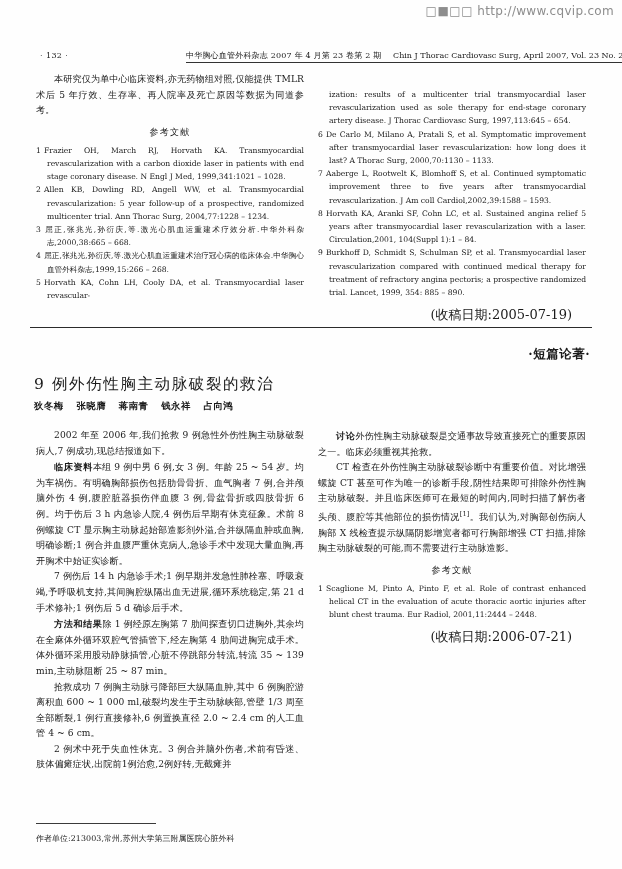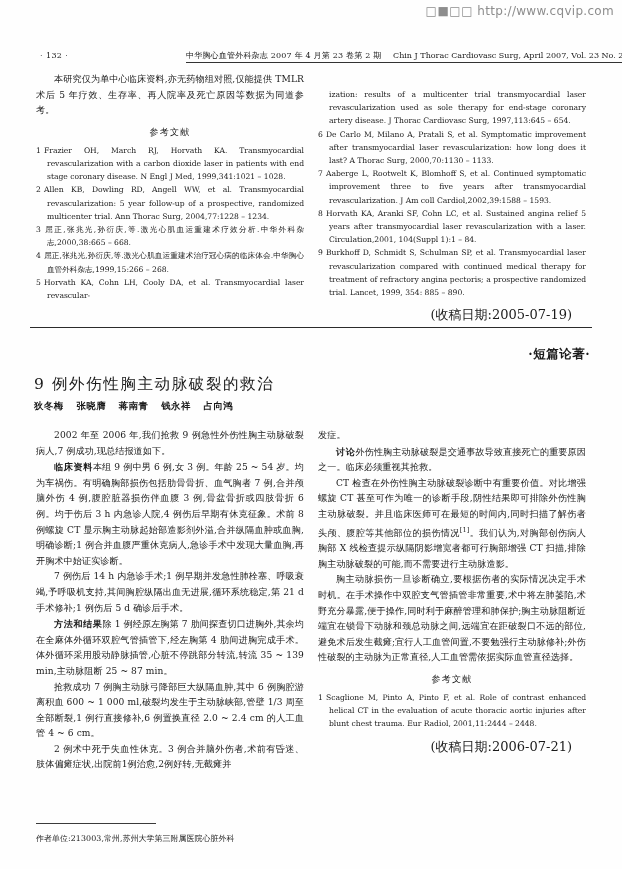--- a/index.html
+++ b/index.html
@@ -224,24 +224,22 @@
   <div class="col left" style="top:428px;">
     <p class="body indent">2002 年至 2006 年,我们抢救 9 例急性外伤性胸主动脉破裂病人,7 例成功,现总结报道如下。</p>
     <p class="body indent"><span class="lead">临床资料</span><span>本组 9 例中男 6 例,女 3 例。年龄 25 ~ 54 岁。均为车祸伤。有明确胸部损伤包括肋骨骨折、血气胸者 7 例,合并颅脑外伤 4 例,腹腔脏器损伤伴血腹 3 例,骨盆骨折或四肢骨折 6 例。均于伤后 3 h 内急诊人院,4 例伤后早期有休克征象。术前 8 例螺旋 CT 显示胸主动脉起始部造影剂外溢,合并纵隔血肿或血胸,明确诊断;1 例合并血腹严重休克病人,急诊手术中发现大量血胸,再开胸术中始证实诊断。</span></p>
     <p class="body indent">7 例伤后 14 h 内急诊手术;1 例早期并发急性肺栓塞、呼吸衰竭,予呼吸机支持,其间胸腔纵隔出血无进展,循环系统稳定,第 21 d 手术修补;1 例伤后 5 d 确诊后手术。</p>
     <p class="body indent"><span class="lead">方法和结果</span><span>除 1 例经原左胸第 7 肋间探查切口进胸外,其余均在全麻体外循环双腔气管插管下,经左胸第 4 肋间进胸完成手术。体外循环采用股动静脉插管,心脏不停跳部分转流,转流 35 ~ 139 min,主动脉阻断 25 ~ 87 min。</span></p>
     <p class="body indent">抢救成功 7 例胸主动脉弓降部巨大纵隔血肿,其中 6 例胸腔游离积血 600 ~ 1 000 ml,破裂均发生于主动脉峡部,管壁 1/3 周至全部断裂,1 例行直接修补,6 例置换直径 2.0 ~ 2.4 cm 的人工血管 4 ~ 6 cm。</p>
     <p class="body indent">2 例术中死于失血性休克。3 例合并脑外伤者,术前有昏迷、肢体偏瘫症状,出院前1例治愈,2例好转,无截瘫并</p>
   </div>
 
   <div class="col right" style="top:428px;">
-    <p class="body">发症。</p>
     <p class="body indent"><span class="lead">讨论</span><span>外伤性胸主动脉破裂是交通事故导致直接死亡的重要原因之一。临床必须重视其抢救。</span></p>
     <p class="body indent"><span>CT 检查在外伤性胸主动脉破裂诊断中有重要价值。对比增强螺旋 CT 甚至可作为唯一的诊断手段,阴性结果即可排除外伤性胸主动脉破裂。并且临床医师可在最短的时间内,同时扫描了解伤者头颅、腹腔等其他部位的损伤情况</span><span class="sup">[1]</span><span>。我们认为,对胸部创伤病人胸部 X 线检查提示纵隔阴影增宽者都可行胸部增强 CT 扫描,排除胸主动脉破裂的可能,而不需要进行主动脉造影。</span></p>
-    <p class="body indent">胸主动脉损伤一旦诊断确立,要根据伤者的实际情况决定手术时机。在手术操作中双腔支气管插管非常重要,术中将左肺萎陷,术野充分暴露,便于操作,同时利于麻醉管理和肺保护;胸主动脉阻断近端宜在锁骨下动脉和颈总动脉之间,远端宜在距破裂口不远的部位,避免术后发生截瘫;宜行人工血管间置,不要勉强行主动脉修补;外伤性破裂的主动脉为正常直径,人工血管需依据实际血管直径选择。</p>
     <div class="refs-title">参考文献</div>
     <ol class="refs">
       <li><span class="num">1</span><span>Scaglione M, Pinto A, Pinto F, et al. Role of contrast enhanced helical CT in the evaluation of acute thoracic aortic injuries after blunt chest trauma. Eur Radiol, 2001,11:2444 – 2448.</span></li>
     </ol>
     <div class="received">(收稿日期:2006-07-21)</div>
   </div>
 
   <div class="rule-short" style="left:36px; top:823px; width:120px;"></div>
   <div class="footnote">作者单位:213003,常州,苏州大学第三附属医院心脏外科</div>
 

